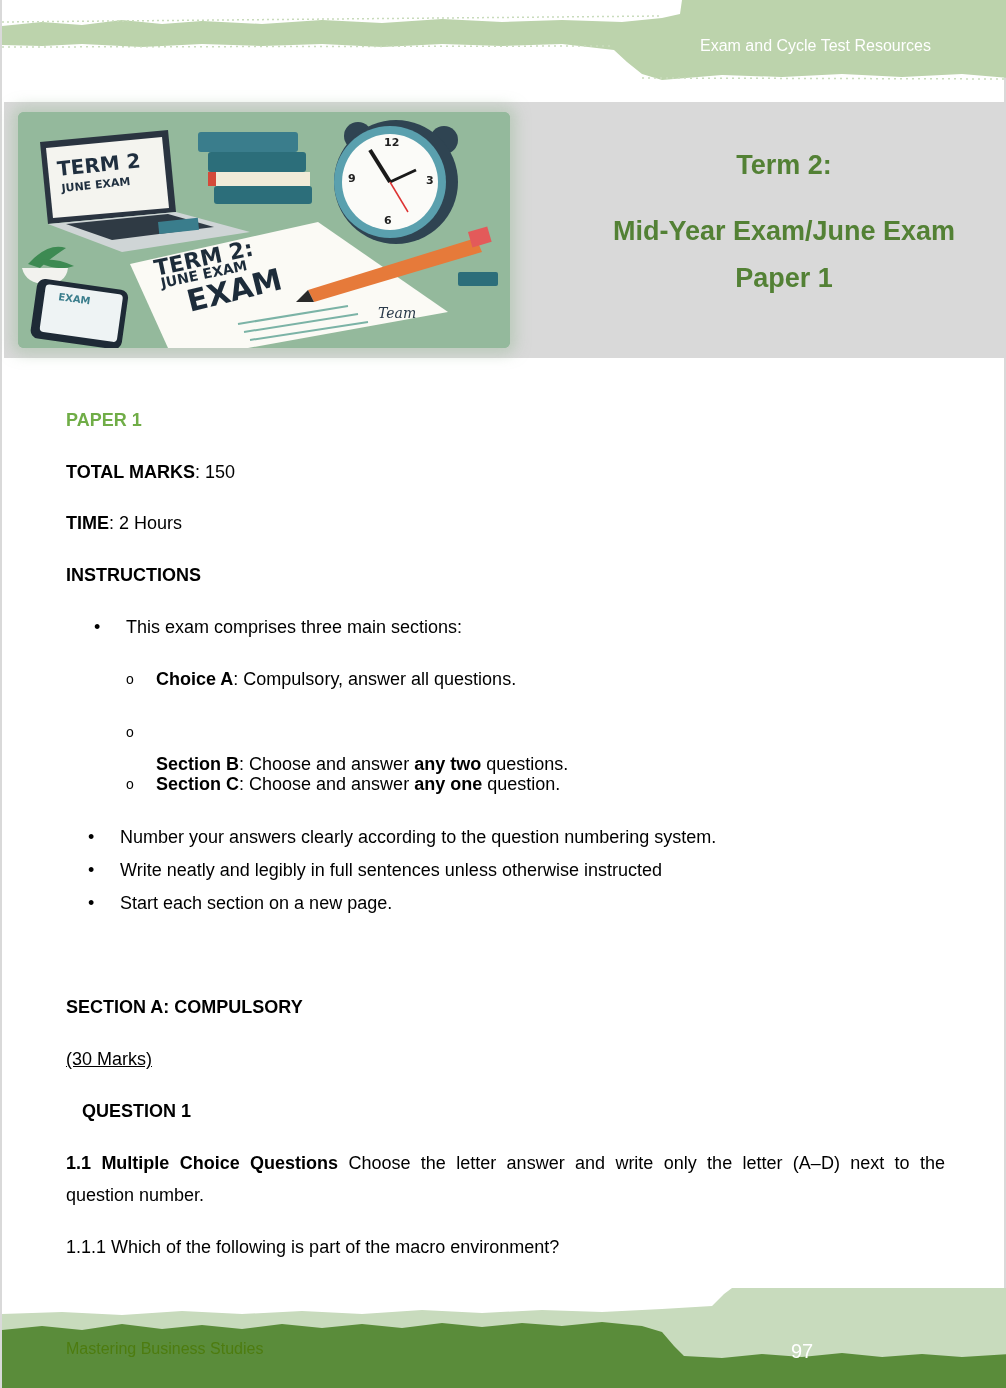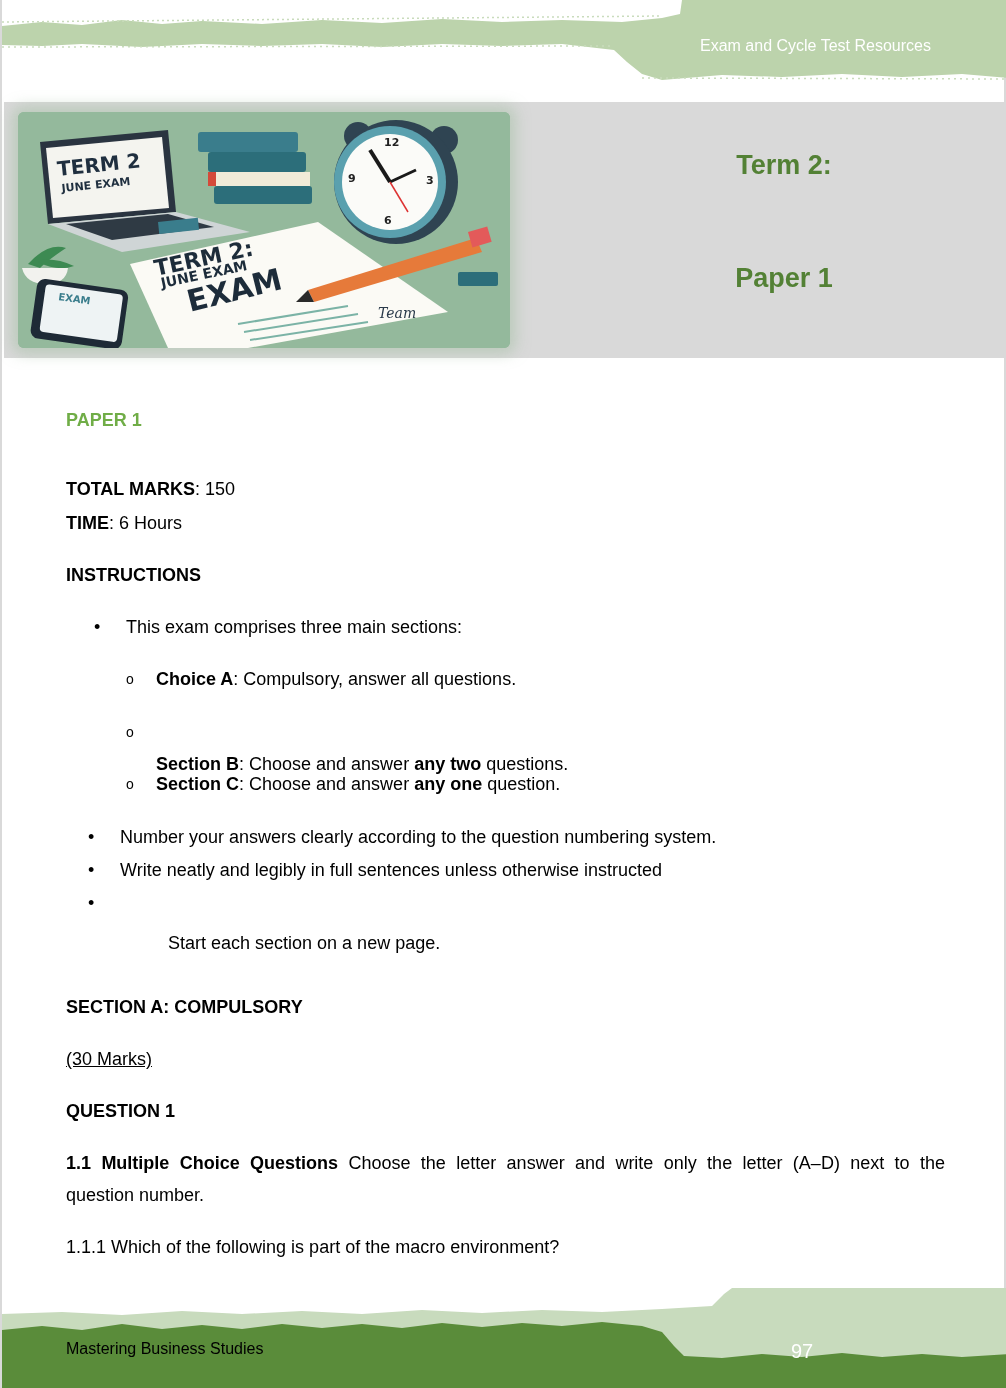--- a/index.html
+++ b/index.html
@@ -108,33 +108,34 @@
           <rect x="20" y="166" width="92" height="60" rx="8" fill="#1e2a36" transform="rotate(8 20 166)"></rect>
           <rect x="28" y="172" width="78" height="48" rx="4" fill="#eef3f4" transform="rotate(8 28 172)"></rect>
           <text x="40" y="188" font-family="DejaVu Sans, sans-serif" font-weight="bold" font-size="10" fill="#3a7d8c" transform="rotate(8 40 188)">EXAM</text>
         </g>
 
         <rect x="440" y="160" width="40" height="14" rx="2" fill="#2c6e7a"></rect>
       </svg>
     </div>
     <div class="banner-text">
       <div class="t1">Term 2:</div>
+      <div class="t2">Mid-Year Exam/June Exam</div>
       <div class="t3">Paper 1</div>
     </div>
   </div>
 
   <div class="content">
     <div class="ln green" style="top:410px;">PAPER 1</div>
 
-    <div class="ln" style="top:462px;margin-top:17px;">
+    <div class="ln" style="top:462px;">
       <b>TOTAL MARKS</b><span>: 150</span>
     </div>
 
     <div class="ln" style="top:513px;">
-      <b>TIME</b><span>: 6 Hours</span>
+      <b>TIME</b><span>: 2 Hours</span>
     </div>
 
     <div class="ln" style="top:565px;">
       <b>INSTRUCTIONS</b>
     </div>
 
     <div class="ln" style="top:617px; left:28px;">•</div>
     <div class="ln" style="top:617px; left:60px;">This exam comprises three main sections:</div>
 
     <div class="ln" style="top:671px; left:60px; font-size:14px;">o</div>
@@ -150,39 +151,39 @@
     <div class="ln" style="top:776px; left:60px; font-size:14px;">o</div>
     <div class="ln" style="top:774px; left:90px;">
       <b>Section C</b><span>: Choose and answer </span><b>any one</b><span> question.</span>
     </div>
 
     <div class="ln" style="top:827px; left:22px;">•</div>
     <div class="ln" style="top:827px; left:54px;">Number your answers clearly according to the question numbering system.</div>
     <div class="ln" style="top:860px; left:22px;">•</div>
     <div class="ln" style="top:860px; left:54px;">Write neatly and legibly in full sentences unless otherwise instructed</div>
     <div class="ln" style="top:893px; left:22px;">•</div>
-    <div class="ln" style="top:933px; left:54px;margin-left:48px;">Start each section on a new page.</div>
+    <div class="ln" style="top:893px; left:54px;">Start each section on a new page.</div>
 
     <div class="ln" style="top:997px;">
       <b>SECTION A: COMPULSORY</b>
     </div>
     <div class="ln" style="top:1049px;text-decoration:underline;">(30 Marks)</div>
-    <div class="ln" style="top:1101px;">
+    <div class="ln" style="top:1101px;margin-left:16px;">
       <b>QUESTION 1</b>
     </div>
 
     <div class="ln just" style="top:1153px;">
       <b>1.1 Multiple Choice Questions</b><span> Choose the letter answer and write only the letter (A–D) next to the</span>
     </div>
     <div class="ln" style="top:1185px;">question number.</div>
 
     <div class="ln" style="top:1237px;">1.1.1 Which of the following is part of the macro environment?</div>
   </div>
 
   <div style="position:absolute; left:0; top:1284px; width:1006px; height:104px;">
     <svg width="1006" height="104" viewBox="0 0 1006 104" style="position:absolute; left:0; top:0;">
       <path fill="#c8dbbd" d="M0,30 L60,28 L120,31 L180,27 L240,30 L300,27 L360,30 L420,26 L480,29 L540,26 L600,28 L660,25 L710,22 L722,10 L730,4 L1006,4 L1006,104 L0,104 Z"></path>
       <path fill="#5a8c3a" d="M0,46 L40,42 L80,46 L120,40 L160,45 L200,41 L240,45 L280,40 L320,44 L360,40 L400,44 L440,39 L480,43 L520,39 L560,42 L600,38 L640,42 L660,48 L672,62 L682,72 L720,74 L760,70 L800,73 L840,69 L880,73 L920,70 L960,73 L1006,70 L1006,104 L0,104 Z"></path>
     </svg>
-    <div style="position:absolute; left:64px; top:56px; color:#000000; font-size:16px;">Mastering Business Studies</div>
+    <div style="position:absolute; left:64px; top:56px; color:#4d7c0f; font-size:16px;">Mastering Business Studies</div>
     <div style="position:absolute; left:789px; top:56px; color:#ffffff; font-size:20px;">97</div>
   </div>
 </div>
 
 </body></html>

